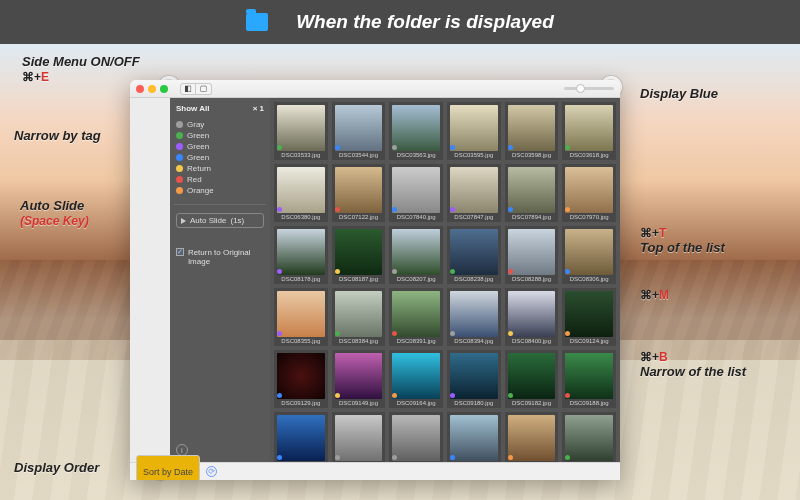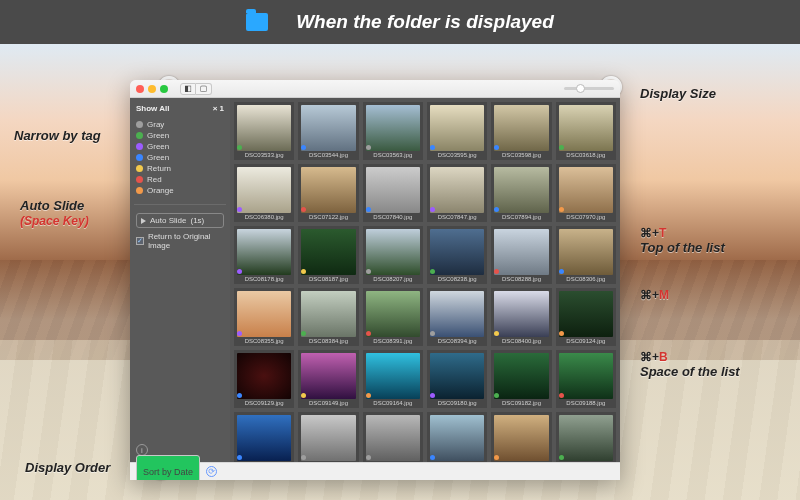--- a/index.html
+++ b/index.html
@@ -47,81 +47,87 @@
   .dot.red{background:#ff5f57;} .dot.yel{background:#febc2e;} .dot.grn{background:#28c840;}
   .seg { margin-left:8px; display:flex; }
   .seg div { width:16px; height:12px; background:#f4f4f4; border:1px solid #c8c8c8; font-size:8px;
     display:flex; align-items:center; justify-content:center; }
   .seg div:first-child{border-radius:3px 0 0 3px;} .seg div:last-child{border-radius:0 3px 3px 0; border-left:none;}
   .tcenter { position:absolute; left:0; right:0; text-align:center; font-size:9px; color:#555; }
   .titlebar .slider { margin-left:auto; width:50px; height:3px; background:#cfcfcf; border-radius:2px; position:relative;}
   .titlebar .slider .knob { position:absolute; left:12px; top:-3px; width:9px; height:9px; border-radius:5px;
     background:#fff; border:1px solid #bbb; }
 
-  .body { flex:1; display:flex; min-height:0;}
+  .body { flex:1; display:flex; min-height:0;padding-left:40px;}
   .sidebar { width:100px; background:#595959; color:#ddd; font-size:8px; padding:6px; display:flex; flex-direction:column; gap:4px;}
   .sidebar .hdr { display:flex; justify-content:space-between; color:#eee; font-weight:600; font-size:8px; margin-bottom:2px;}
   .tag { display:flex; align-items:center; gap:4px; padding:1px 0;}
   .tag .sw { width:7px; height:7px; border-radius:4px; }
   .sidebar .rule { height:1px; background:#6b6b6b; margin:4px -2px; }
   .sidebar .pill { border:1px solid #888; border-radius:3px; padding:2px 4px; display:flex; align-items:center; gap:4px; font-size:8px;}
   .sidebar .pill .play { width:0;height:0;border-left:5px solid #ccc;border-top:3px solid transparent;border-bottom:3px solid transparent;}
-  .sidebar .chk { display:flex; align-items:center; gap:4px; font-size:8px;}
+  .sidebar .chk { display:flex; gap:4px; font-size:8px;margin-top:16px;}
   .sidebar .chk .box { width:8px; height:8px; border:1px solid #aaa; background:#6fa8ff22; display:flex; align-items:center; justify-content:center; color:#9cf; font-size:7px;}
   .sidebar .info { margin-top:auto; width:12px; height:12px; border:1px solid #999; border-radius:6px; color:#bbb; display:flex; align-items:center; justify-content:center; font-size:8px;}
 
   .grid { flex:1; background:#555; overflow:hidden; padding:4px; display:grid;
     grid-template-columns:repeat(6,1fr); grid-auto-rows:58px; gap:4px;}
   .th { background:#474747; display:flex; flex-direction:column; }
   .th .img { flex:1; margin:3px; border-radius:1px; }
   .th .cap { height:10px; font-size:6px; color:#cfcfcf; text-align:center; line-height:10px; overflow:hidden; }
   .th .tagdot { width:5px; height:5px; border-radius:3px; margin:-9px 0 0 3px; position:relative; }
 
   .footer { height:18px; background:#f0f0f0; border-top:1px solid #d8d8d8; display:flex; align-items:center;
     padding:0 6px; font-size:9px; color:#444; gap:6px;}
-  .footer .sortbox { border:1px solid #c8c8c8; border-radius:3px; padding:11px 6px; background:#22c55e; }
+  .footer .sortbox { border:1px solid #c8c8c8; border-radius:3px; padding:11px 6px; background:#eab308; }
   .footer .sync { width:11px; height:11px; border:1px solid #69f; border-radius:6px; display:flex; align-items:center; justify-content:center; color:#69f; font-size:8px;}
 </style>
 </head>
 <body>
 
 <div class="stage">
   <div class="bg"></div>
   <div class="rockband"></div>
   <div class="rockband2"></div>
 
   <div class="topbar">
     <span class="folder-icon"></span>
     <span class="title">When the folder is displayed</span>
   </div>
 
+  <div class="callout" style="left:22px; top:54px;">
+    <div>Side Menu ON/OFF</div>
+    <div class="hotkey">
+      <span>⌘+</span><span class="redkey">E</span>
+    </div>
+  </div>
   <div class="callout" style="left:14px; top:128px;">
     <div>Narrow by tag</div>
   </div>
   <div class="callout" style="left:20px; top:198px;">
     <div>Auto Slide</div>
     <div class="subred">(Space Key)</div>
   </div>
-  <div class="callout" style="left:25px; top:460px;">
+  <div class="callout" style="left:14px; top:460px;">
     <div>Display Order</div>
   </div>
 
   <div class="callout" style="left:640px; top:86px;">
-    <div>Display Size</div>
+    <div>Display Blue</div>
   </div>
   <div class="callout" style="left:640px; top:226px;">
     <div class="hotkey"><span>⌘+</span><span class="redkey">T</span></div>
     <div>Top of the list</div>
   </div>
   <div class="callout" style="left:640px; top:288px;">
     <div class="hotkey"><span>⌘+</span><span class="redkey">M</span></div>
   </div>
   <div class="callout" style="left:640px; top:350px;">
     <div class="hotkey"><span>⌘+</span><span class="redkey">B</span></div>
-    <div>Space of the list</div>
+    <div>Narrow of the list</div>
   </div>
 
   <div class="ring" style="left:158px; top:76px;"></div>
   <div class="ring" style="left:600px; top:76px;"></div>
   <div class="ring" style="left:150px; top:458px;"></div>
 
   <div class="win">
     <div class="titlebar">
       <div class="traffic">
         <div class="dot red"></div>

